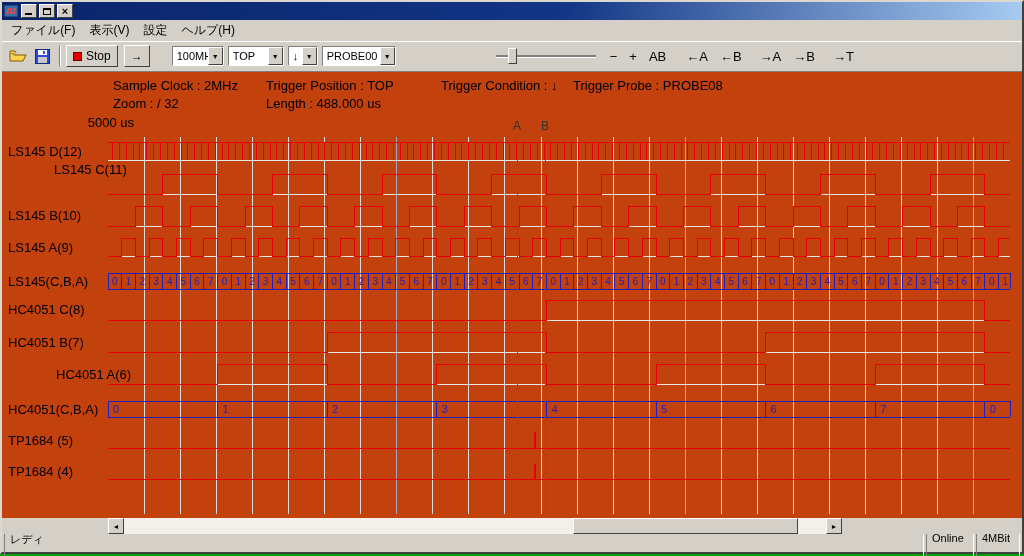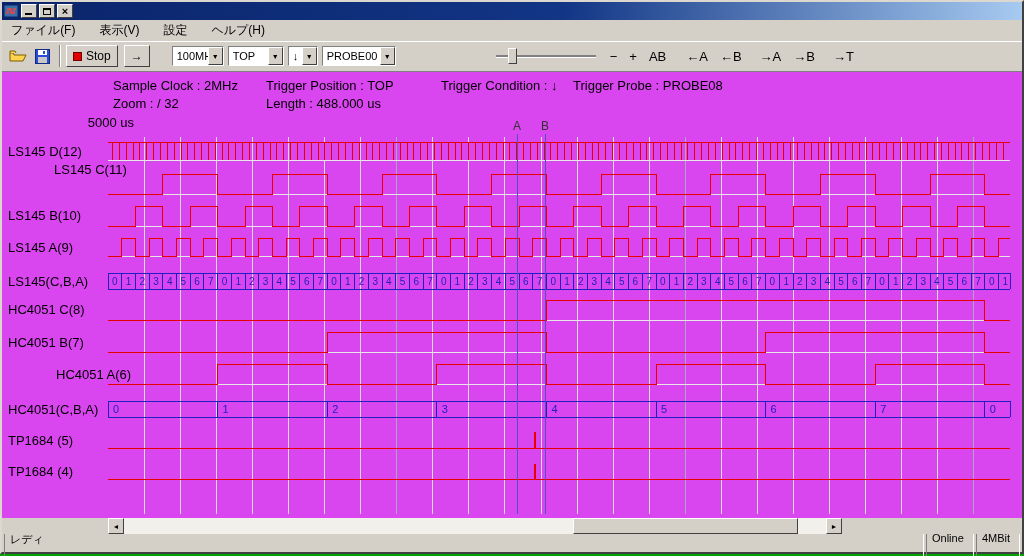--- a/index.html
+++ b/index.html
@@ -16,21 +16,21 @@
                 overflow:hidden; flex:1; letter-spacing:0.2px; }
   .win-btns { display:flex; gap:2px; }
   .win-btn { width:16px; height:14px; background:#d4d0c8; border:1px solid;
              border-color:#fff #404040 #404040 #fff; display:flex; align-items:center;
              justify-content:center; font-size:9px; font-weight:bold; color:#000; position:relative; }
   .glyph-min { position:absolute; bottom:2px; left:3px; width:7px; height:2px; background:#000; }
   .glyph-max { width:8px; height:7px; border:1px solid #000; border-top:2px solid #000; }
   .glyph-close { font-size:11px; line-height:10px; }
 
   
-  .menubar { height:21px; display:flex; align-items:flex-end; padding-left:2px;gap:10px; }
+  .menubar { height:21px; display:flex; align-items:flex-end; padding-left:2px; }
   .menu-item { font-size:12px; padding:2px 7px; color:#000; }
 
   
   .toolbar { height:30px; display:flex; align-items:center; padding-left:4px;
              box-shadow:inset 0 1px 0 #ffffff; }
   .tb-sep { width:2px; height:22px; border-left:1px solid #808080; border-right:1px solid #fff; margin:0 5px; }
   .tb-icon-btn { width:24px; height:22px; display:flex; align-items:center; justify-content:center; }
   .tb-raised { height:22px; background:#d4d0c8; border:1px solid; border-color:#fff #404040 #404040 #fff;
                display:flex; align-items:center; justify-content:center; font-size:12px; padding:0 6px; }
   .stop-sq { width:9px; height:9px; background:#e00000; border:1px solid #700000; margin-right:4px; }
@@ -41,21 +41,21 @@
                display:flex; align-items:center; justify-content:center; font-size:7px; color:#000; }
   .slider { width:100px; height:20px; position:relative; margin-left:100px; }
   .slider .track { position:absolute; left:0; right:0; top:9px; height:2px; background:#808080;
                    box-shadow:0 1px 0 #fff; }
   .slider .thumb { position:absolute; left:12px; top:2px; width:9px; height:16px; background:#d4d0c8;
                    border:1px solid; border-color:#fff #404040 #404040 #fff; }
   .tb-flat { height:22px; display:flex; align-items:center; justify-content:center; font-size:13px;
              color:#000; padding:0 6px; }
 
   
-  .main { position:relative; height:447px; background:#d946ef; border-top:1px solid #808080; overflow:hidden; }
+  .main { position:relative; height:447px; background:#c2410c; border-top:1px solid #808080; overflow:hidden; }
   .info-span { position:absolute; font-size:13px; color:#000; white-space:nowrap; }
   .timescale { position:absolute; left:58px; top:43px; width:74px; text-align:right; font-size:13px; }
   .ch-label { position:absolute; left:6px; font-size:13px; color:#000; white-space:nowrap; }
   #wave-area { position:absolute; left:0; top:0; width:1020px; height:447px; }
   #wave-area svg text { font-family:"Liberation Sans",sans-serif; }
 
   
   .scrollrow { position:relative; height:16px; background:#d4d0c8; }
   .hscroll { position:absolute; left:106px; top:0; width:734px; height:16px; display:flex; }
   .sb-btn { width:16px; height:16px; background:#d4d0c8; border:1px solid; border-color:#fff #404040 #404040 #fff;

